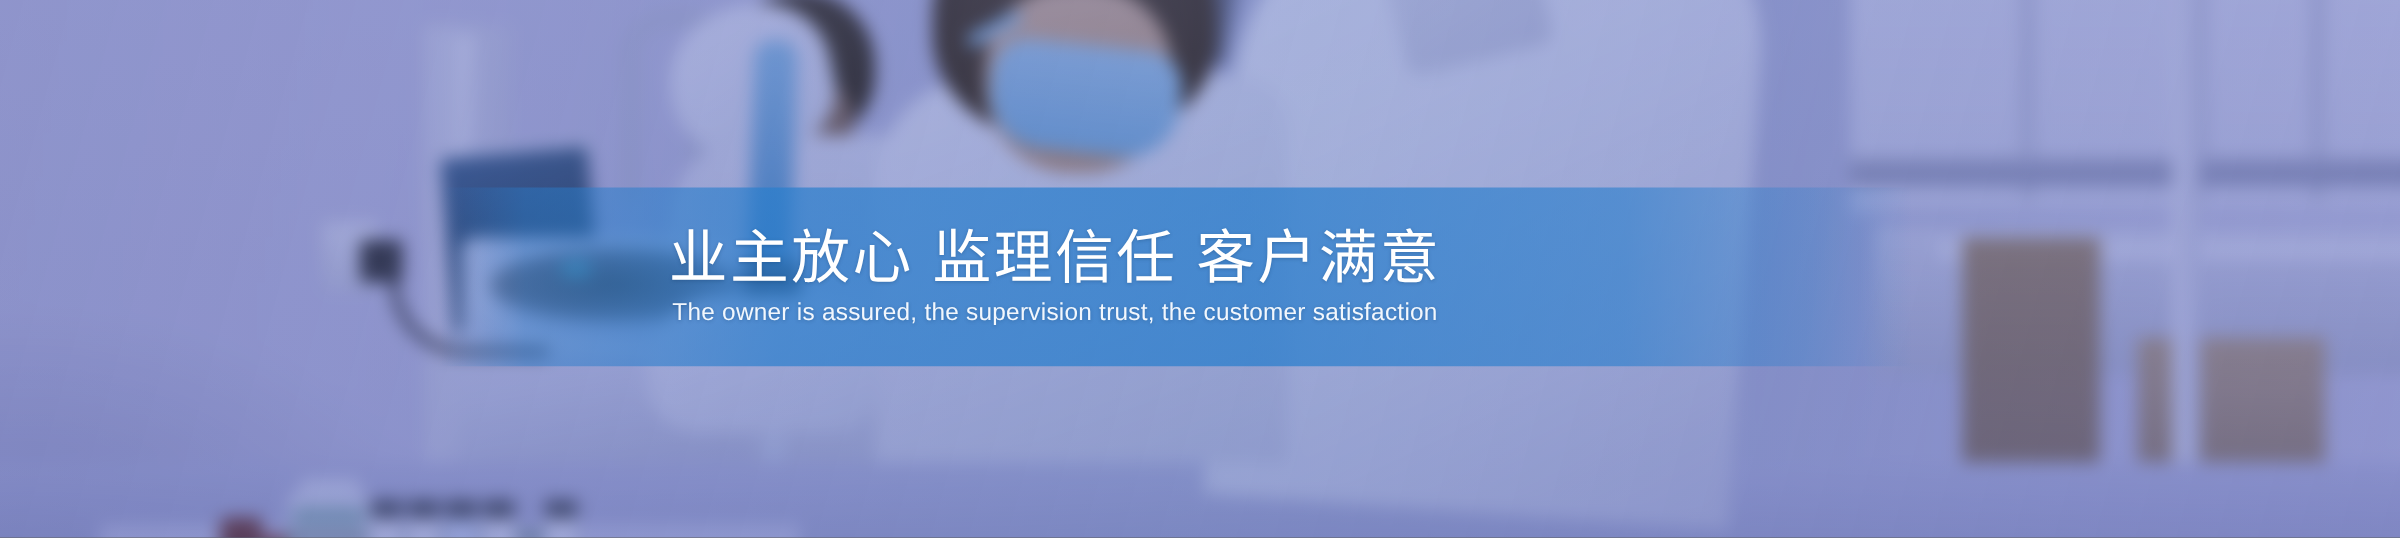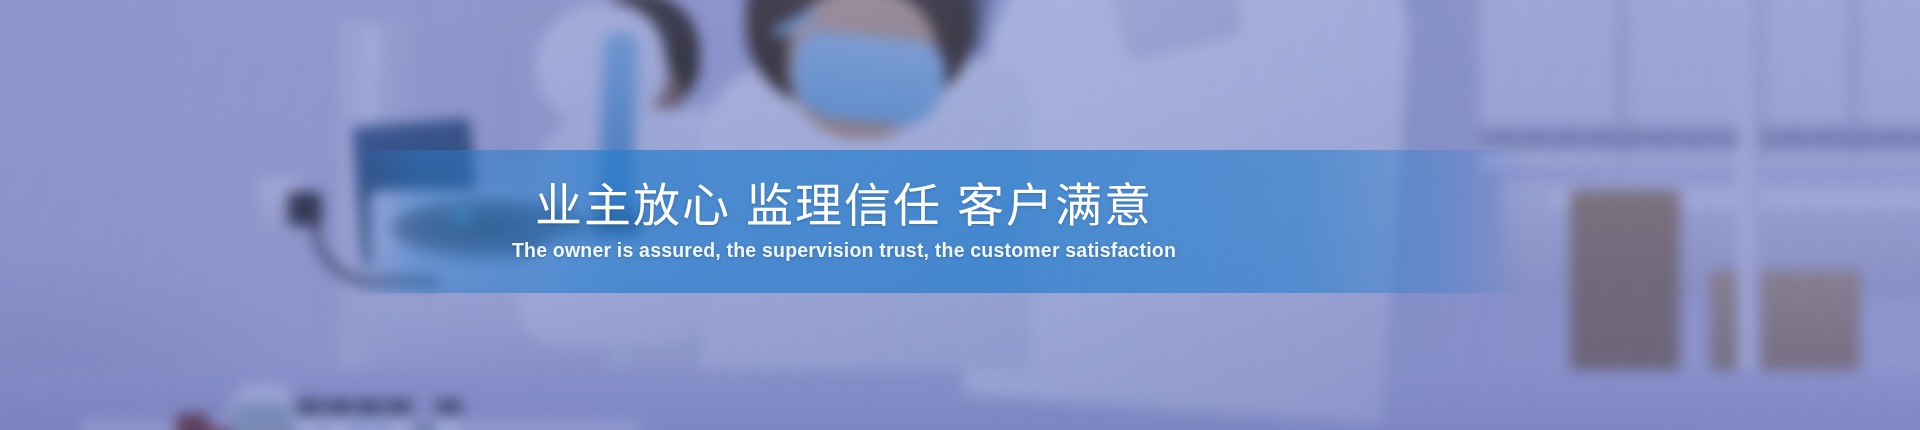--- a/index.html
+++ b/index.html
@@ -493,21 +493,21 @@
     white-space: nowrap;
     margin: 0 0 6px 0;
     text-shadow: 0 1px 3px rgba(18,54,96,.30);
     transform: translateX(-116px);
   }
   .subline {
     color: #f2f7fd;
     font-size: 19.5px;
     line-height: 1.2;
     letter-spacing: .2px;
-    font-weight: 700;
+    font-weight: 400;
     white-space: nowrap;
     margin: 0;
     text-shadow: 0 1px 3px rgba(18,54,96,.30);
     transform: translateX(-116px);
   }
 </style>
 </head>
 <body>
 
 <div class="stage">

